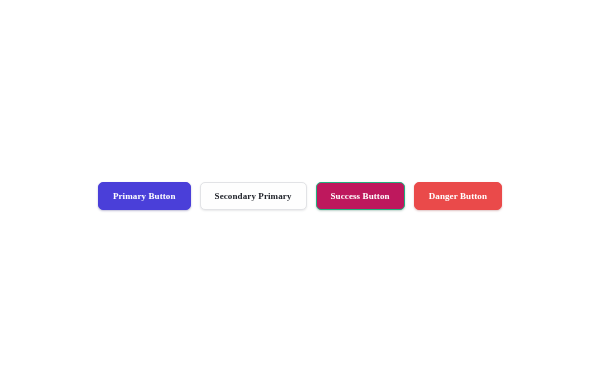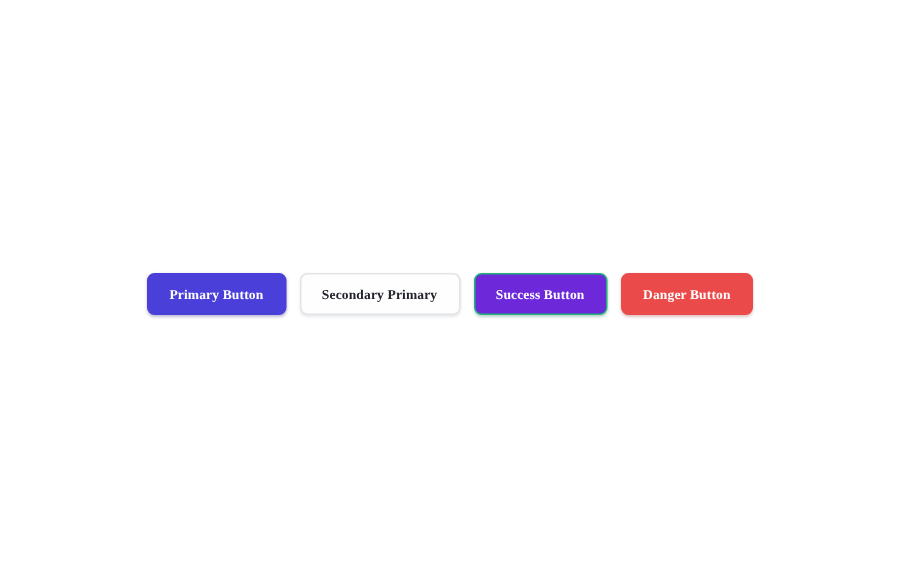--- a/index.html
+++ b/index.html
@@ -96,21 +96,21 @@
   <div class="button-row">
 
     <button type="button" class="btn btn-primary" style="background: rgb(74, 63, 217); color: rgb(255, 255, 255); border-color: rgb(74, 63, 217);">
       <span class="btn-label">Primary Button</span>
     </button>
 
     <button type="button" class="btn btn-secondary" style="background: rgb(254, 254, 254); color: rgb(33, 36, 43); border-color: rgb(226, 227, 230);">
       <span class="btn-label">Secondary Primary</span>
     </button>
 
-    <button type="button" class="btn btn-success" style="background: #6d28d9; color: rgb(255, 255, 255); border-color: rgb(34, 176, 125);">
+    <button type="button" class="btn btn-success" style="background: #be185d; color: rgb(255, 255, 255); border-color: rgb(34, 176, 125);">
       <span class="btn-label">Success Button</span>
     </button>
 
     <button type="button" class="btn btn-danger" style="background: rgb(234, 74, 74); color: rgb(255, 255, 255); border-color: rgb(234, 74, 74);">
       <span class="btn-label">Danger Button</span>
     </button>
 
   </div>
 
 </div>

